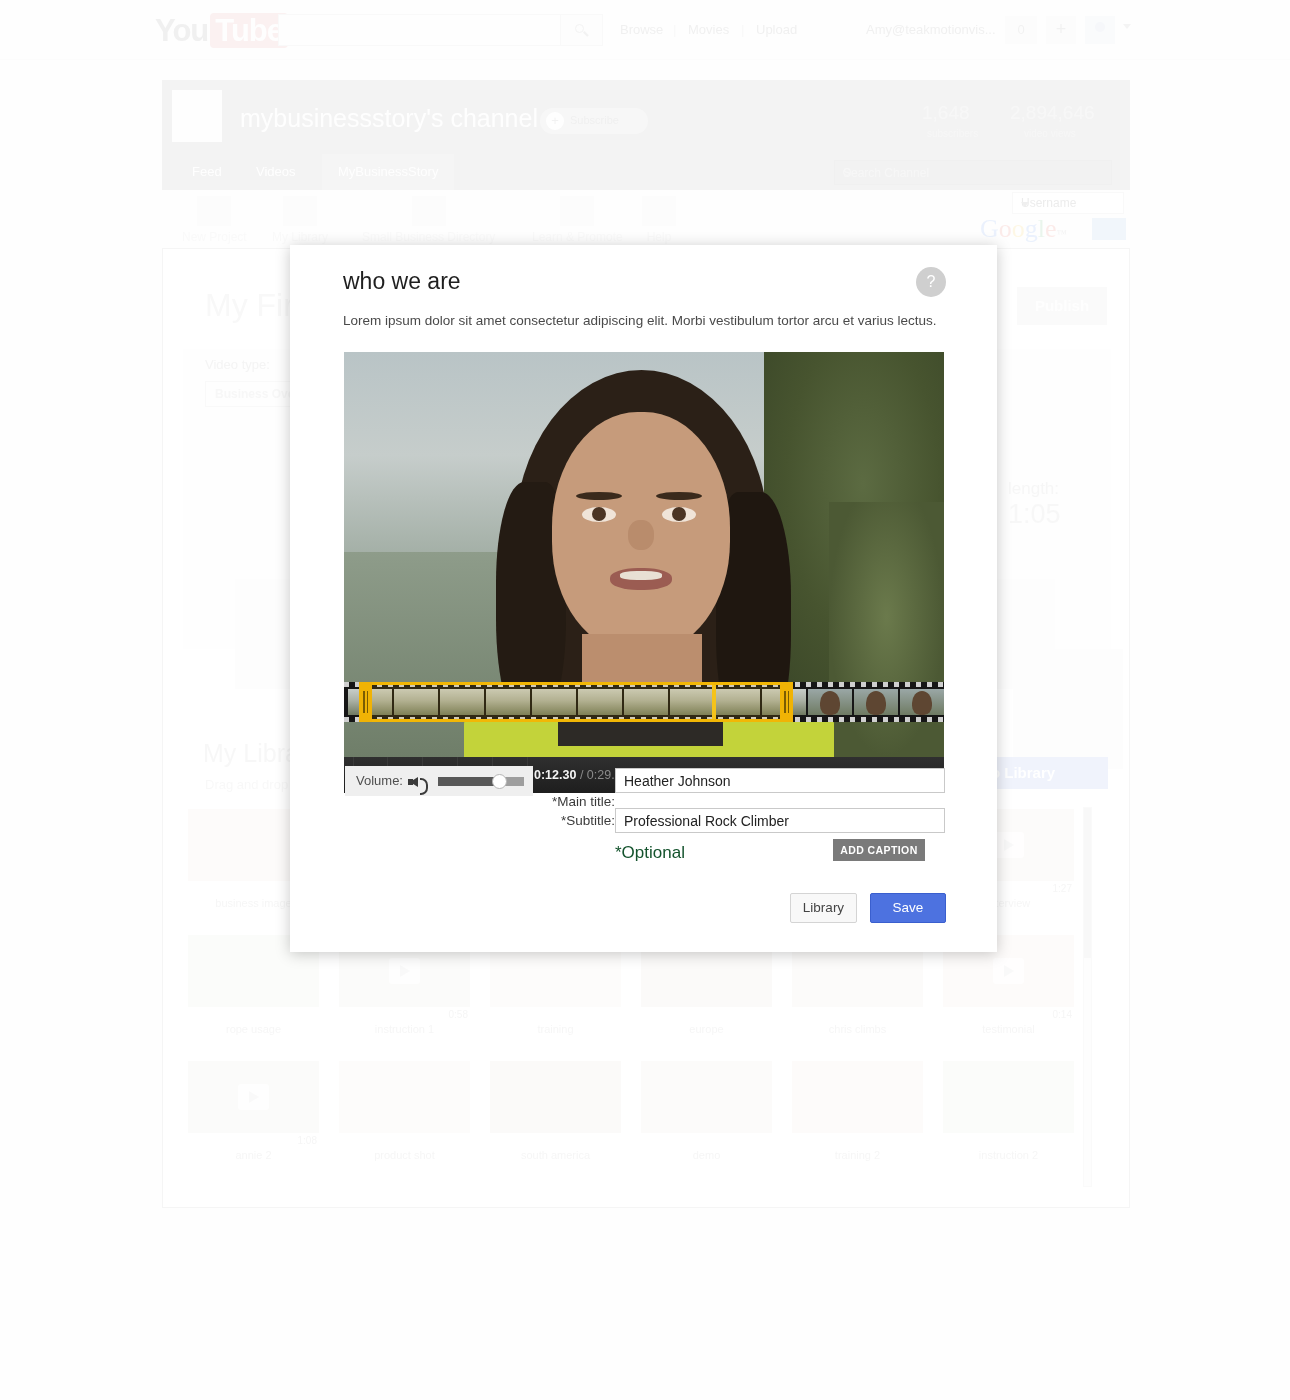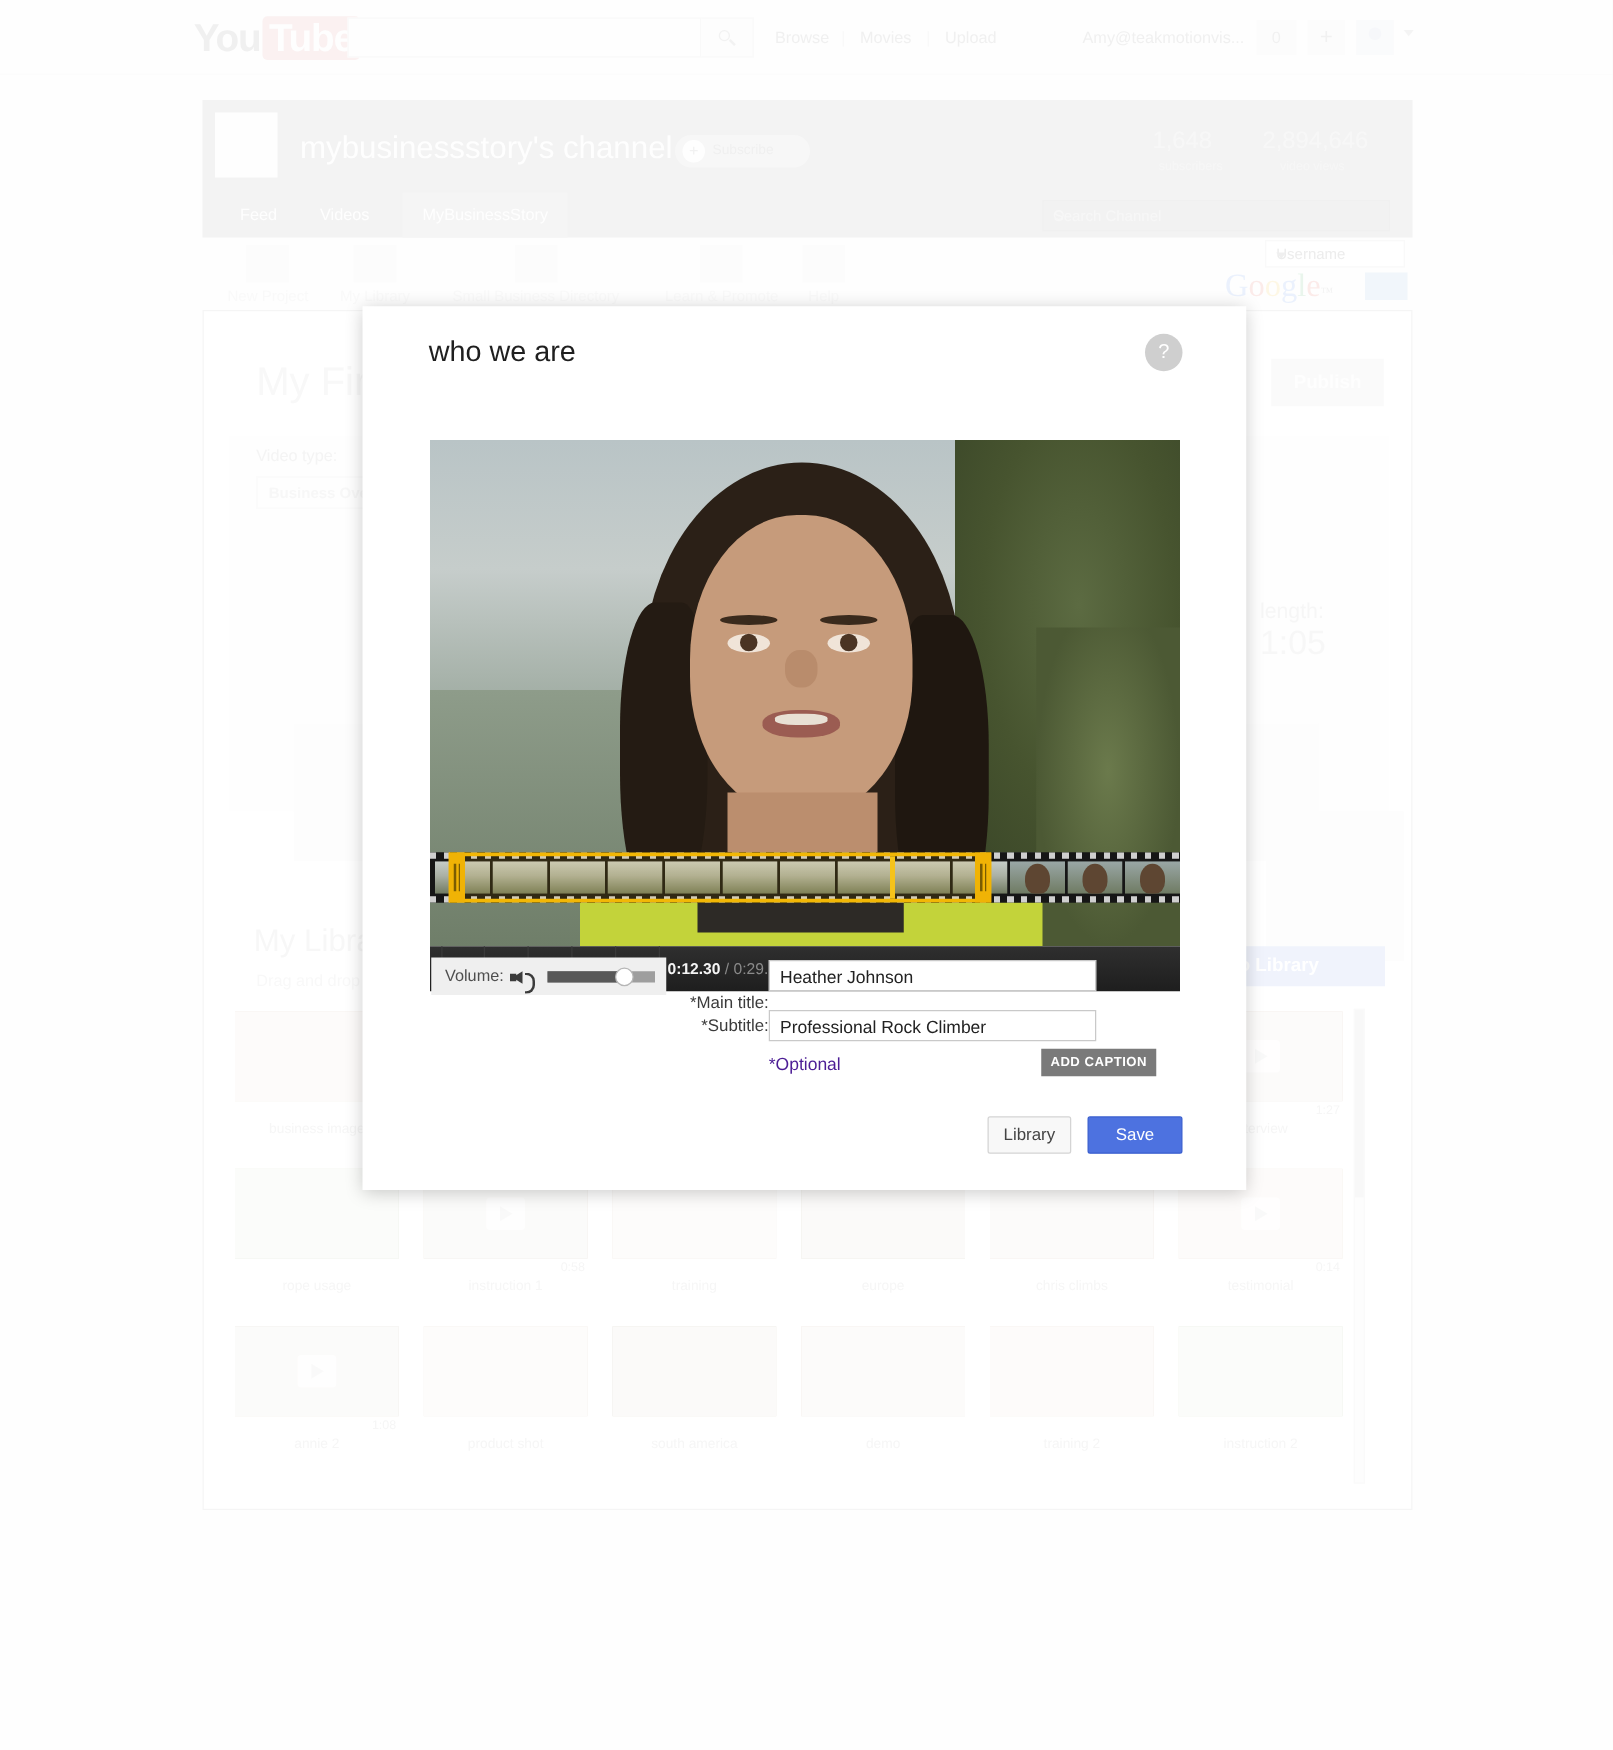--- a/index.html
+++ b/index.html
@@ -225,24 +225,24 @@
   .volbox .vicon { position: absolute; left: 65px; top: 11px; width: 0; height: 0;
     border-top: 5px solid transparent; border-bottom: 5px solid transparent; border-right: 8px solid #3b3b3b; }
   .volbox .vicon:before { content:""; position: absolute; left: -2px; top: -3px; width: 5px; height: 6px; background: #3b3b3b; }
   .volbox .vicon:after { content:""; position: absolute; left: 10px; top: -4px; width: 6px; height: 13px;
     border: 2px solid #3b3b3b; border-left: none; border-radius: 0 7px 7px 0; }
   .voltrack { position: absolute; left: 93px; top: 11px; width: 86px; height: 9px; background: #9e9e9e; }
   .volfill  { position: absolute; left: 93px; top: 11px; width: 58px; height: 9px; background: #585858; }
   .volknob  { position: absolute; left: 147px; top: 8px; width: 15px; height: 15px;
     border-radius: 50%; background: #fff; border: 1px solid #b6b6b6; }
   .flabel { position: absolute; font-size: 13.5px; color: #3b3b3b; text-align: right; }
-  .finput { position: absolute; left: 614px; width: 262px; height: 25px;
+  .finput { position: absolute; left: 614px; width: 330px; height: 25px;
     border: 1px solid #c9c9c9; background: #fff; font-size: 14px; color: #222;
     padding: 0 8px; font-family: "Liberation Sans", sans-serif; }
-  .fopt { position: absolute; left: 614px; top: 843px; font-size: 14px; color: #4c1d95; }
+  .fopt { position: absolute; left: 614px; top: 843px; font-size: 17px; color: #14532d; }
   .addcap { position: absolute; left: 832px; top: 839px; width: 92px; height: 22px;
     background: #7a7a7a; color: #fff; font-size: 10.5px; font-weight: bold;
     text-align: center; line-height: 22px; letter-spacing: .4px; }
 
   .btn-cancel { position: absolute; left: 789px; top: 893px; width: 67px; height: 30px;
     background: #f8f8f8; border: 1px solid #d4d4d4; border-radius: 2px;
     font-size: 13.5px; color: #444; text-align: center; line-height: 28px; }
   .btn-save { position: absolute; left: 869px; top: 893px; width: 76px; height: 30px;
     background: #4d72e0; border: 1px solid #3a5fce; border-radius: 2px;
     font-size: 13.5px; color: #fff; text-align: center; line-height: 28px; }
@@ -465,20 +465,21 @@
         <div class="scroll-thumb"></div>
       </div>
     </div>
   </div>
 
   <div class="overlay"></div>
 
   <div class="modal">
     <div class="m-title">who we are</div>
     <div class="m-help">?</div>
+    <div class="m-desc">Lorem ipsum dolor sit amet consectetur adipiscing elit. Morbi vestibulum tortor arcu et varius lectus.</div>
 
     <div class="stage">
       <div class="vid-sky"></div>
       <div class="vid-ground"></div>
       <div class="vid-tree"></div>
       <div class="vid-tree2"></div>
       <div class="vid-hair"></div>
       <div class="vid-hairL"></div>
       <div class="vid-hairR"></div>
       <div class="vid-face"></div>

